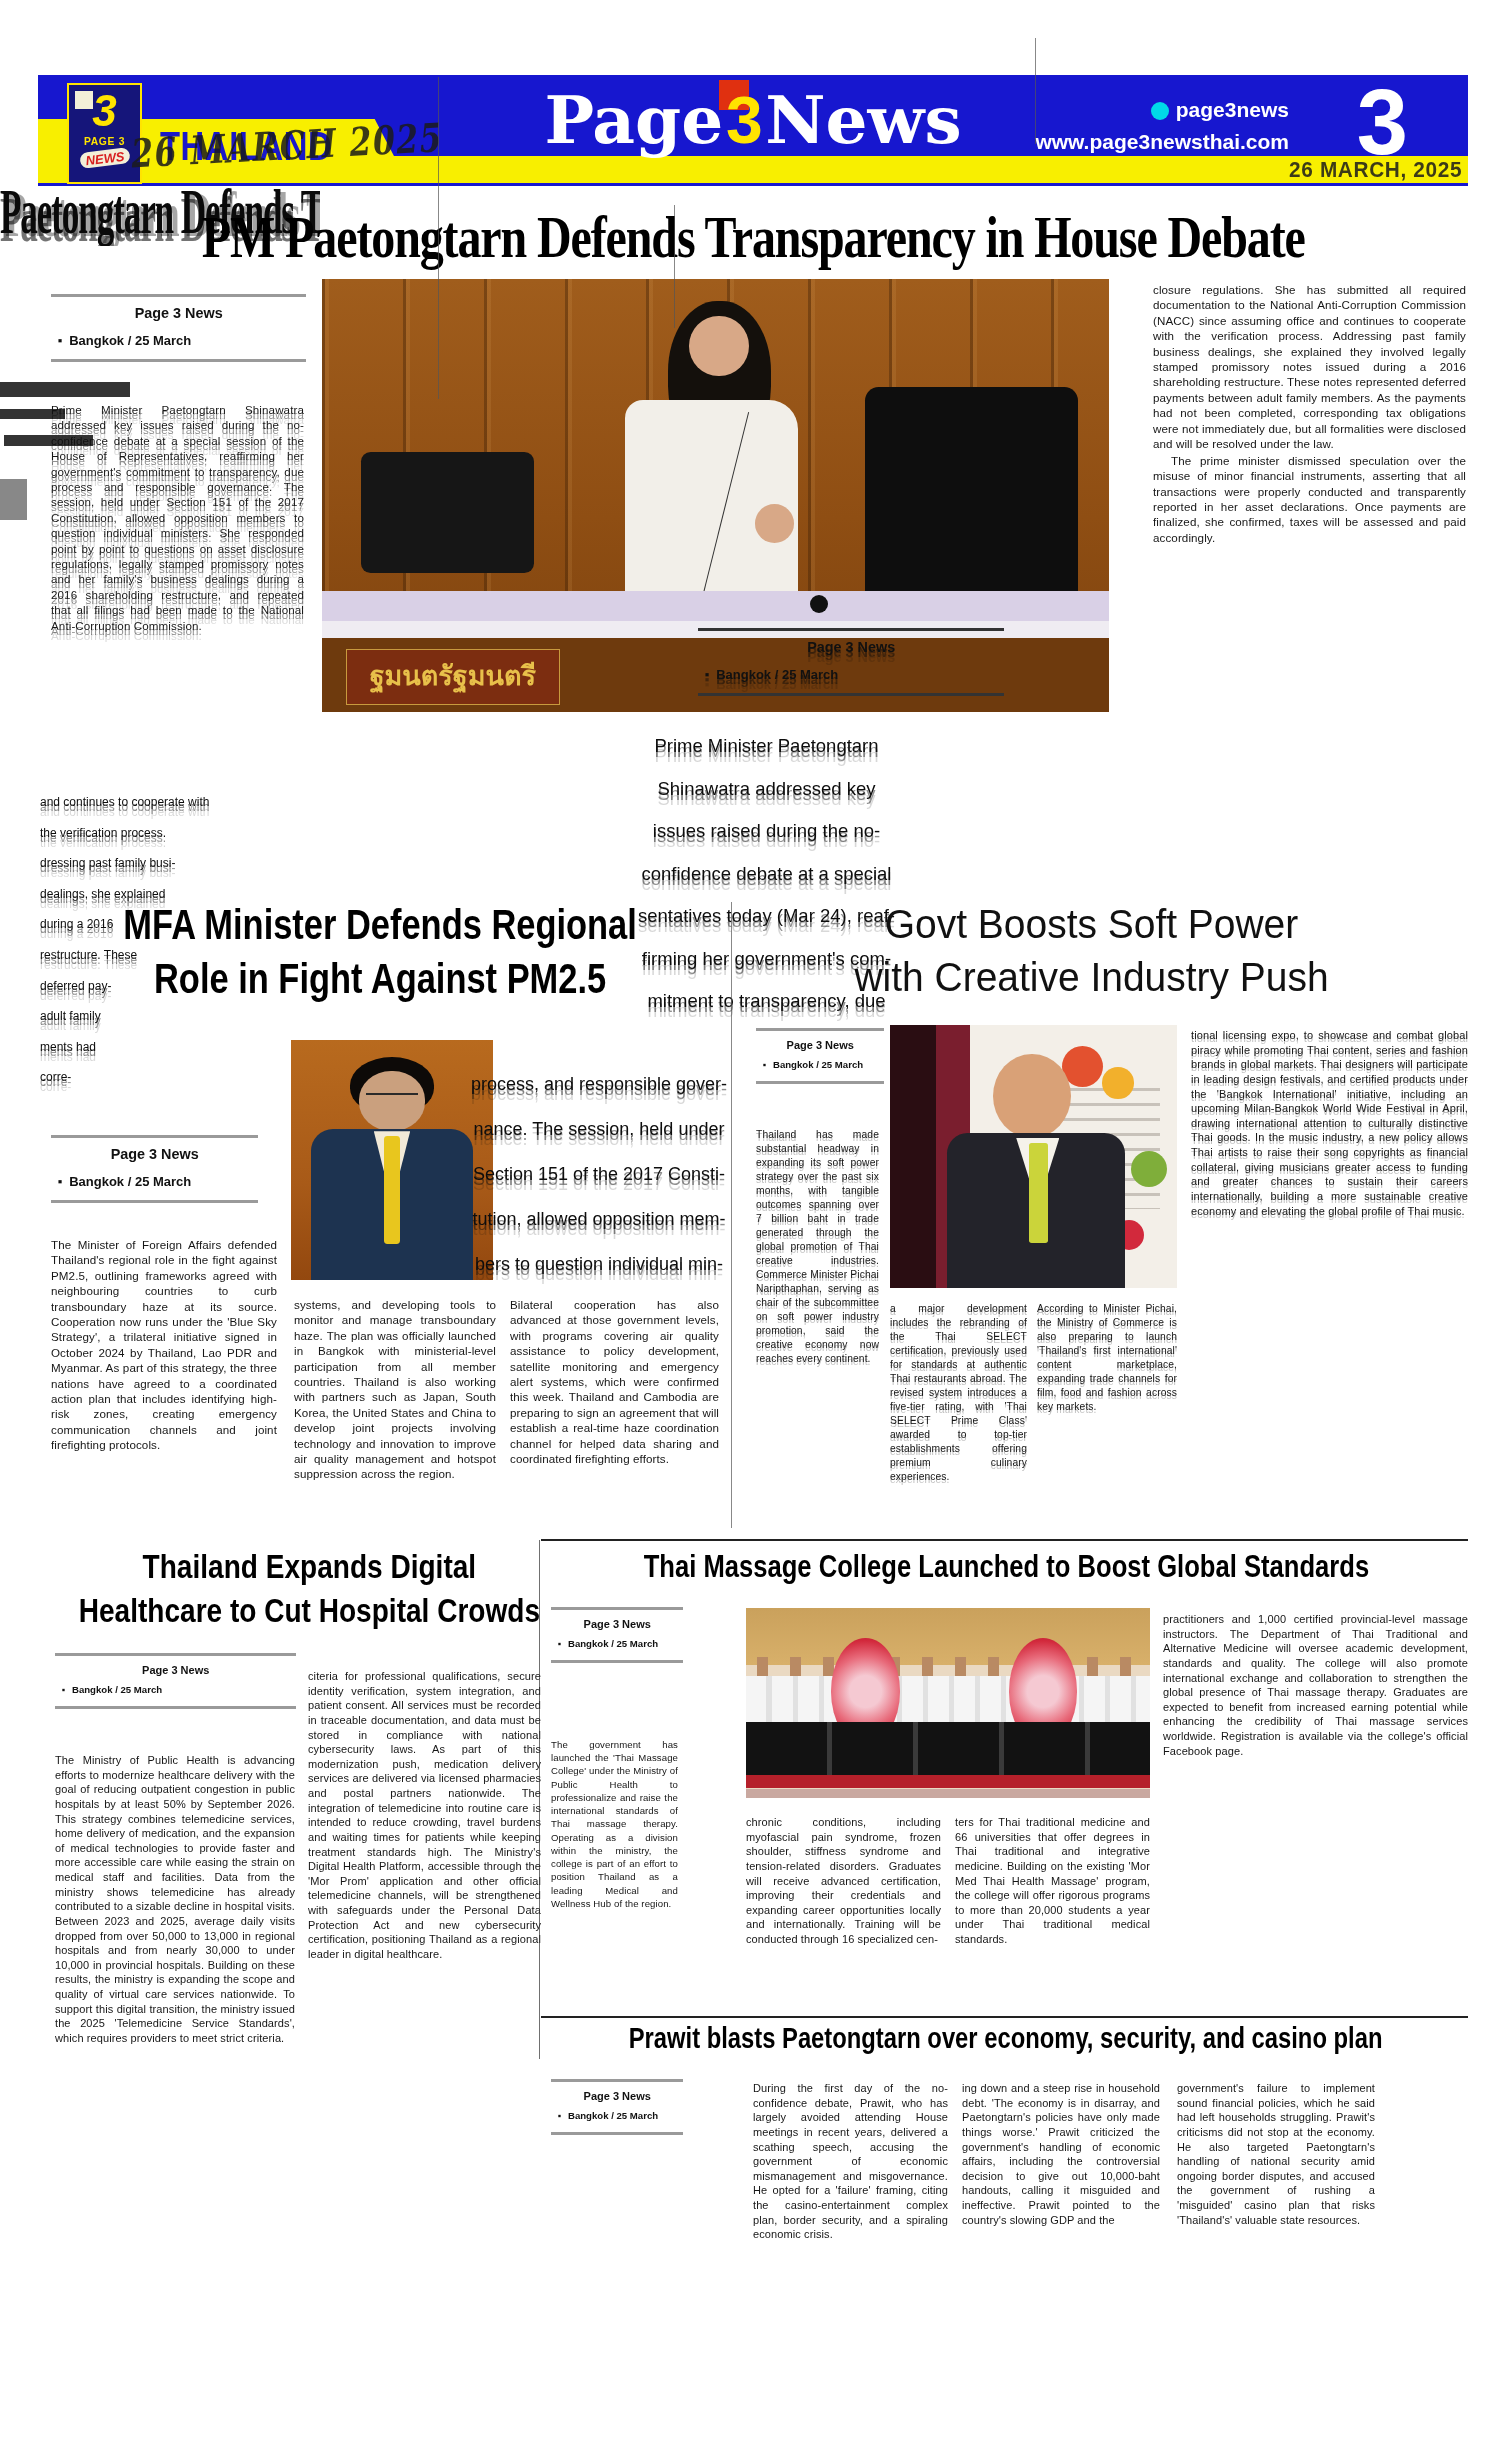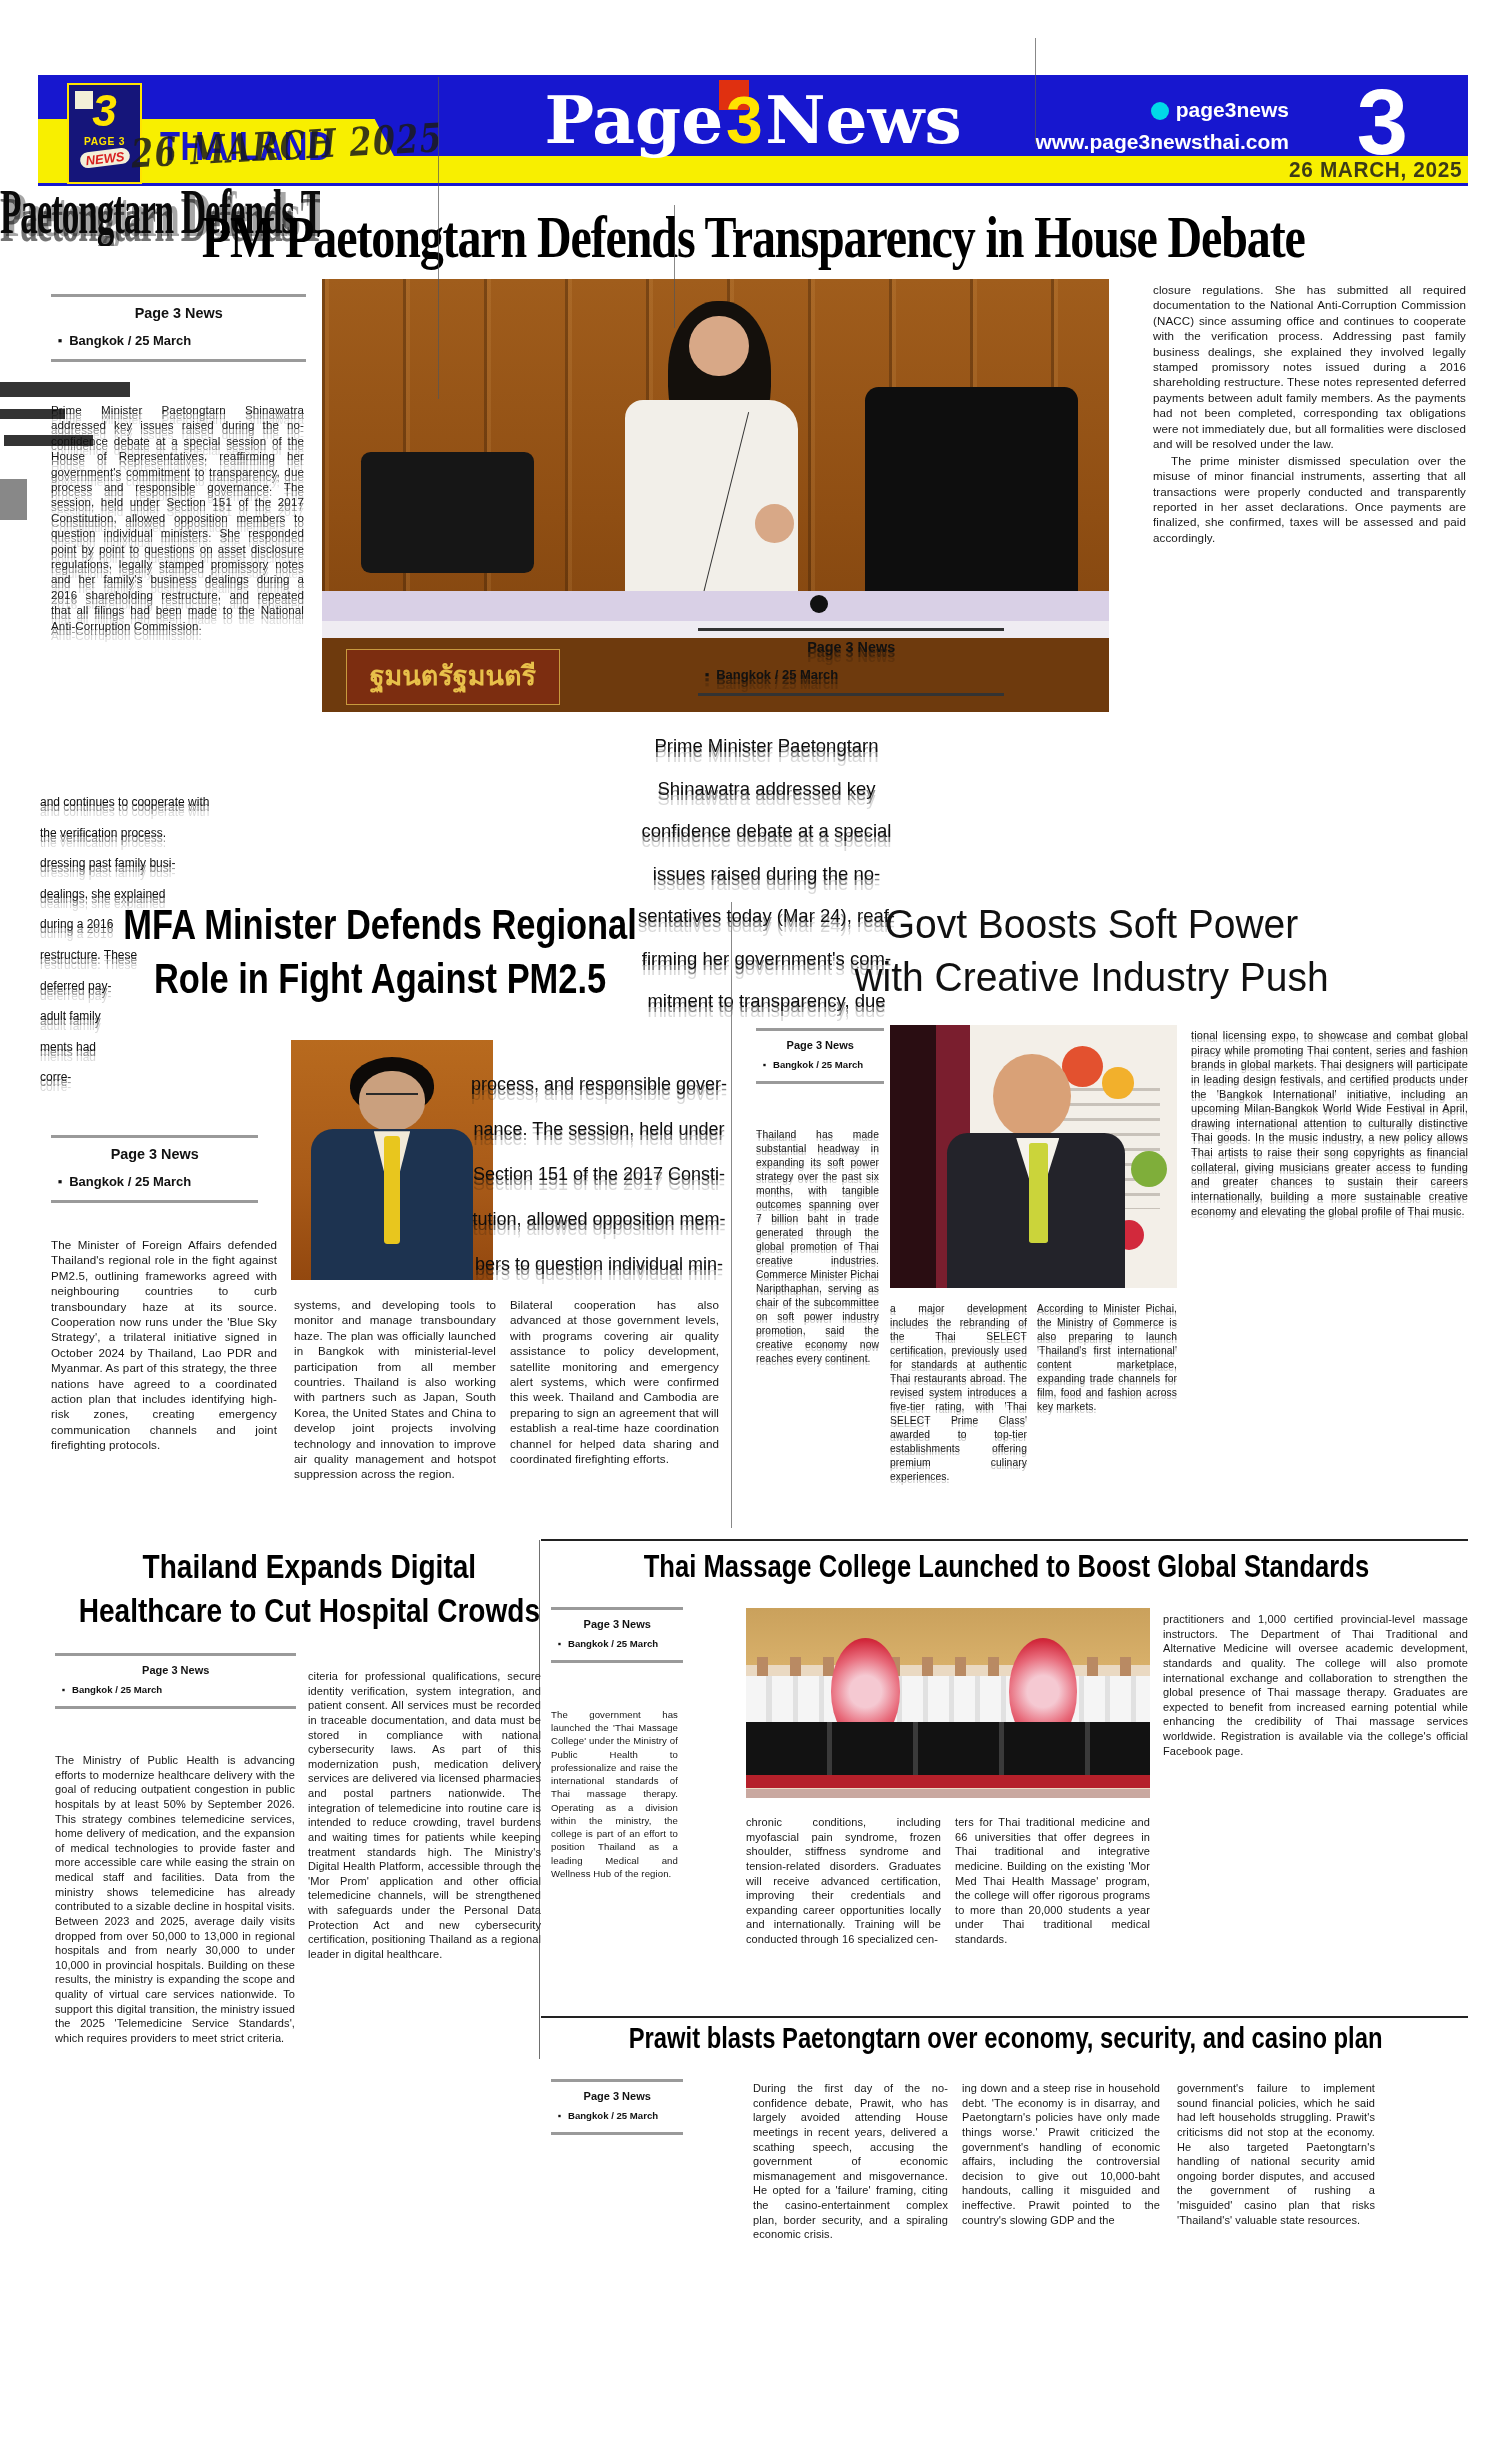--- a/index.html
+++ b/index.html
@@ -51,21 +51,21 @@
   .byline .bl{margin-right:6.8px;}
   .byline.sm .src{font-size:11px;}
   .byline.sm .dl{font-size:9.6px;margin-top:8.2px;}
 
   
   .coltext{font-size:11.6px;line-height:1.33;text-align:justify;color:#161616;letter-spacing:0.1px;overflow:hidden;z-index:2;}
   .coltext p{margin:0 0 1.4px 0;text-indent:18px;}
   .coltext p:first-child{text-indent:0;}
   .sm16{font-size:11px;}
   .sm15{font-size:10.3px;line-height:1.36;}
-  .sm14{font-size:9.6px;line-height:1.38;}
+  .sm14{font-size:9.6px;line-height:1.38;margin-top:30px;}
   .soft-ghost{text-shadow:0 3.4px 0 rgba(20,20,20,.28);}
 
   
   .dbl{text-shadow:0 4.8px 0 rgba(10,10,10,.45),0 9.6px 0 rgba(10,10,10,.16);}
   .ghost-stack{z-index:5;color:#0d0d0d;}
   .ghost-stack .ln{white-space:nowrap;}
   .scribble{font-family:"DejaVu Serif",serif;font-style:italic;font-weight:bold;font-size:31.5px;color:#1b1b1b;
         transform:rotate(-3deg) scaleY(1.25);transform-origin:left top;opacity:.85;z-index:6;letter-spacing:1.4px;}
   .mega{overflow:hidden;z-index:6;}
   .mega .t{font-family:"Liberation Serif",serif;font-weight:bold;font-size:64px;color:#0a0a0a;white-space:nowrap;
@@ -182,22 +182,22 @@
   </div>
 
   <div class="abs byline dbl" style="left:698px;top:628px;width:301px;z-index:5;border-color:#333;">
     <div class="src">Page 3 News</div>
     <div class="dl"><span class="bl">▪</span><span>Bangkok / 25 March</span></div>
   </div>
 
   <div class="abs ghost-stack dbl" style="left:479px;top:713px;width:575px;text-align:center;font-size:18.5px;line-height:2.3;margin-top:12px;">
     <div class="ln">Prime Minister Paetongtarn</div>
     <div class="ln">Shinawatra addressed key</div>
+    <div class="ln">issues raised during the no-</div>
     <div class="ln">confidence debate at a special</div>
-    <div class="ln">issues raised during the no-</div>
     <div class="ln">sentatives today (Mar 24), reaf-</div>
     <div class="ln">firming her government's com-</div>
     <div class="ln">mitment to transparency, due</div>
   </div>
 
   <div class="abs ghost-stack dbl" style="left:40px;top:787px;width:301px;font-size:12px;line-height:2.55;">
     <div class="ln">and continues to cooperate with</div>
     <div class="ln">the verification process.</div>
     <div class="ln">dressing past family busi-</div>
     <div class="ln">dealings, she explained</div>

